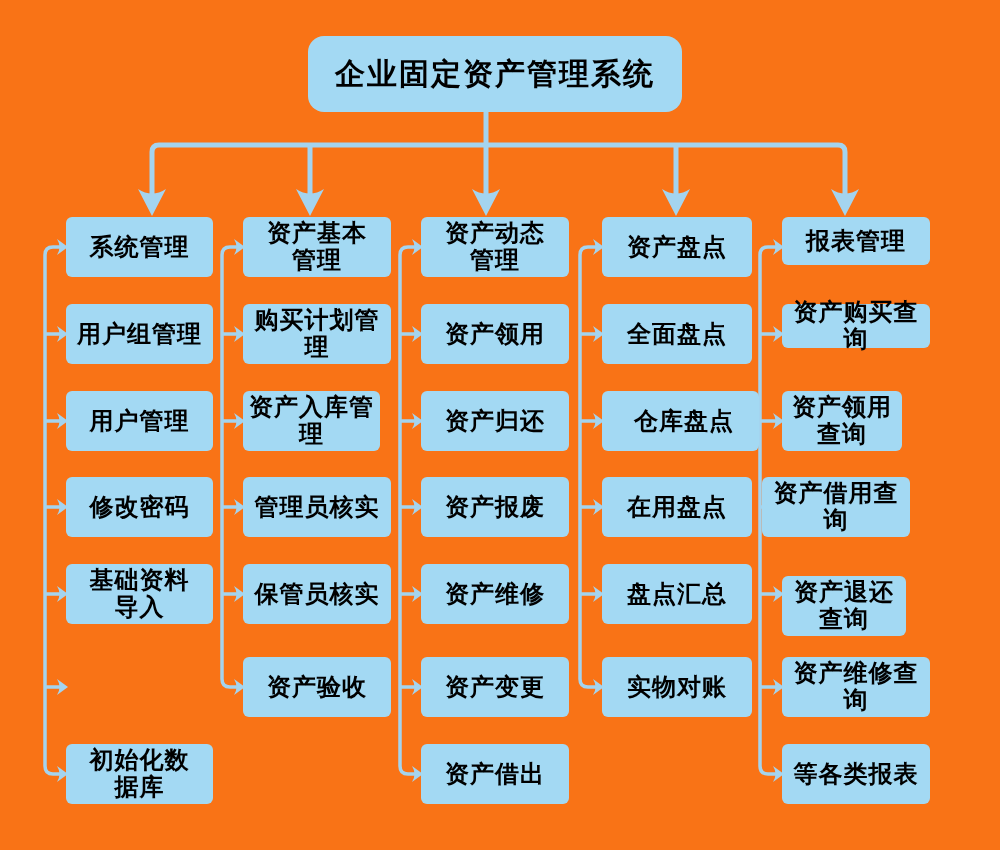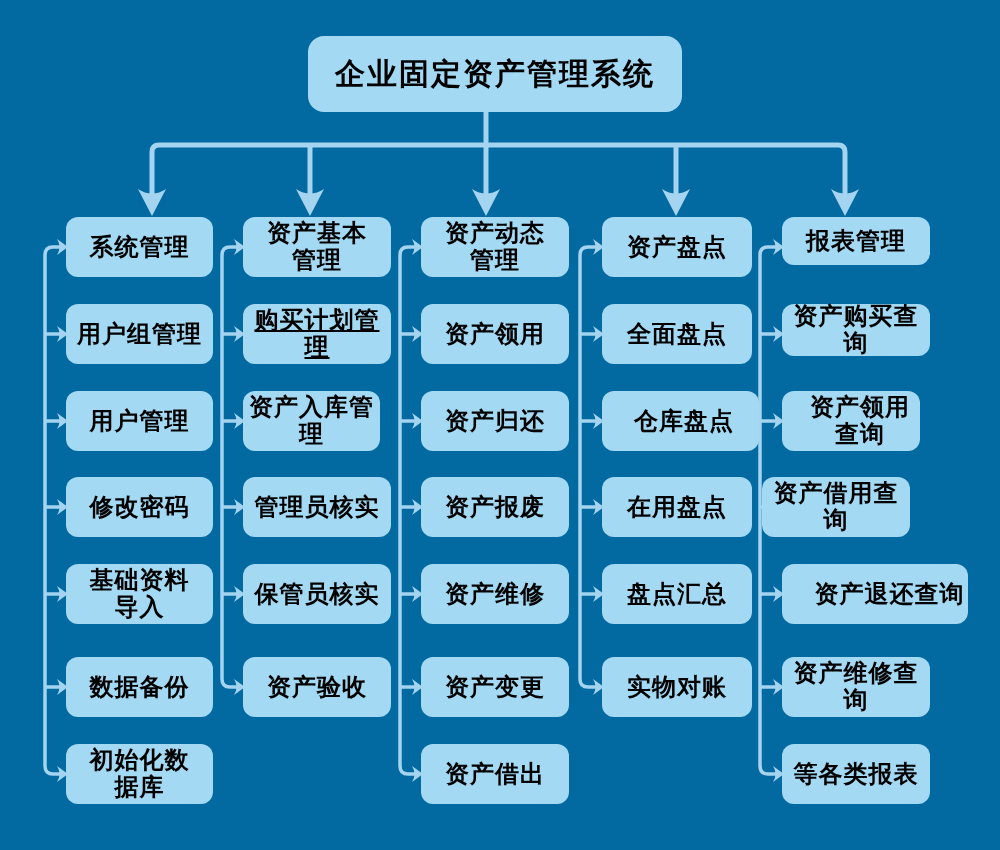--- a/index.html
+++ b/index.html
@@ -1,26 +1,26 @@
 <!DOCTYPE html>
 <html style="--box-fill: #A3D9F3; --connector: #A4D4EF; --text-color: #000000;"><head>
 <meta charset="utf-8">
 <style>
   html,body { margin:0; padding:0; background:#ffffff; }
   .canvas {
-    position:relative; width:1000px; height:850px; background:#0369a1;
+    position:relative; width:1000px; height:850px; background:#f97316;
     font-family:"Liberation Sans", sans-serif; overflow:hidden;
   }
   svg.connectors { position:absolute; left:0; top:0; width:1000px; height:850px; }
   .ln   { stroke:var(--connector,#A4D4EF); fill:none; stroke-width:5; }
   .rail { stroke:var(--connector,#A4D4EF); fill:none; stroke-width:3.5; }
   .ah   { fill:var(--connector,#A4D4EF); stroke:none; }
   .node {
     position:absolute; background:var(--box-fill,#A3D9F3);
-    border-radius:12px; display:flex; align-items:center; justify-content:center;
+    border-radius:6px; display:flex; align-items:center; justify-content:center;
     text-align:center; font-weight:bold; font-size:24px; color:var(--text-color,#000);
     white-space:pre-line; line-height:1.12; letter-spacing:1px;
   }
   .root { border-radius:16px; font-size:30px; letter-spacing:2px; }
 </style>
 </head>
 <body style="background: rgb(255, 255, 255);">
 
 <div class="canvas">
 
@@ -105,27 +105,26 @@
   </svg>
 
   <div class="node root" style="left:308px; top:36px; width:374px; height:76px;">企业固定资产管理系统</div>
 
   <div class="node" style="left:66px;  top:217px; width:147px; height:60px;">系统管理</div>
   <div class="node" style="left:66px;  top:304px; width:147px; height:60px;">用户组管理</div>
   <div class="node" style="left:66px;  top:391px; width:147px; height:60px;">用户管理</div>
   <div class="node" style="left:66px;  top:477px; width:147px; height:60px;">修改密码</div>
   <div class="node" style="left:66px;  top:564px; width:147px; height:60px;">基础资料
 导入</div>
-  <div class="node" style="left:66px;  top:657px; width:147px; height:60px;">数据备份</div>
   <div class="node" style="left:66px;  top:744px; width:147px; height:60px;">初始化数
 据库</div>
 
   <div class="node" style="left:243px; top:217px; width:148px; height:60px;">资产基本
 管理</div>
-  <div class="node" style="left:243px; top:304px; width:148px; height:60px;text-decoration:underline;">购买计划管理</div>
+  <div class="node" style="left:243px; top:304px; width:148px; height:60px;">购买计划管理</div>
   <div class="node" style="left:243px; top:391px; width:137px; height:60px;">资产入库管理</div>
   <div class="node" style="left:243px; top:477px; width:148px; height:60px;">管理员核实</div>
   <div class="node" style="left:243px; top:564px; width:148px; height:60px;">保管员核实</div>
   <div class="node" style="left:243px; top:657px; width:148px; height:60px;">资产验收</div>
 
   <div class="node" style="left:421px; top:217px; width:148px; height:60px;">资产动态
 管理</div>
   <div class="node" style="left:421px; top:304px; width:148px; height:60px;">资产领用</div>
   <div class="node" style="left:421px; top:391px; width:148px; height:60px;">资产归还</div>
   <div class="node" style="left:421px; top:477px; width:148px; height:60px;">资产报废</div>
@@ -134,20 +133,20 @@
   <div class="node" style="left:421px; top:744px; width:148px; height:60px;">资产借出</div>
 
   <div class="node" style="left:602px; top:217px; width:150px; height:60px;">资产盘点</div>
   <div class="node" style="left:602px; top:304px; width:150px; height:60px;">全面盘点</div>
   <div class="node" style="left:602px; top:391px; width:150px; height:60px;padding-left:7px;">仓库盘点</div>
   <div class="node" style="left:602px; top:477px; width:150px; height:60px;">在用盘点</div>
   <div class="node" style="left:602px; top:564px; width:150px; height:60px;">盘点汇总</div>
   <div class="node" style="left:602px; top:657px; width:150px; height:60px;">实物对账</div>
 
   <div class="node" style="left:782px; top:217px; width:148px; height:48px;">报表管理</div>
-  <div class="node" style="left:782px; top:304px; width:148px; height:52px;">资产购买查询</div>
-  <div class="node" style="left:782px; top:391px; width:120px; height:60px;padding-left:18px;">资产领用查询</div>
+  <div class="node" style="left:782px; top:304px; width:148px; height:44px;">资产购买查询</div>
+  <div class="node" style="left:782px; top:391px; width:120px; height:60px;">资产领用查询</div>
   <div class="node" style="left:762px; top:477px; width:148px; height:60px;">资产借用查询</div>
-  <div class="node" style="left:782px; top:564px; width:157px; height:60px;padding-left:29px;">资产退还查询</div>
+  <div class="node" style="left:782px; top:576px; width:124px; height:60px;">资产退还查询</div>
   <div class="node" style="left:782px; top:657px; width:148px; height:60px;">资产维修查询</div>
   <div class="node" style="left:782px; top:744px; width:148px; height:60px;">等各类报表</div>
 
 </div>
 
 </body></html>

